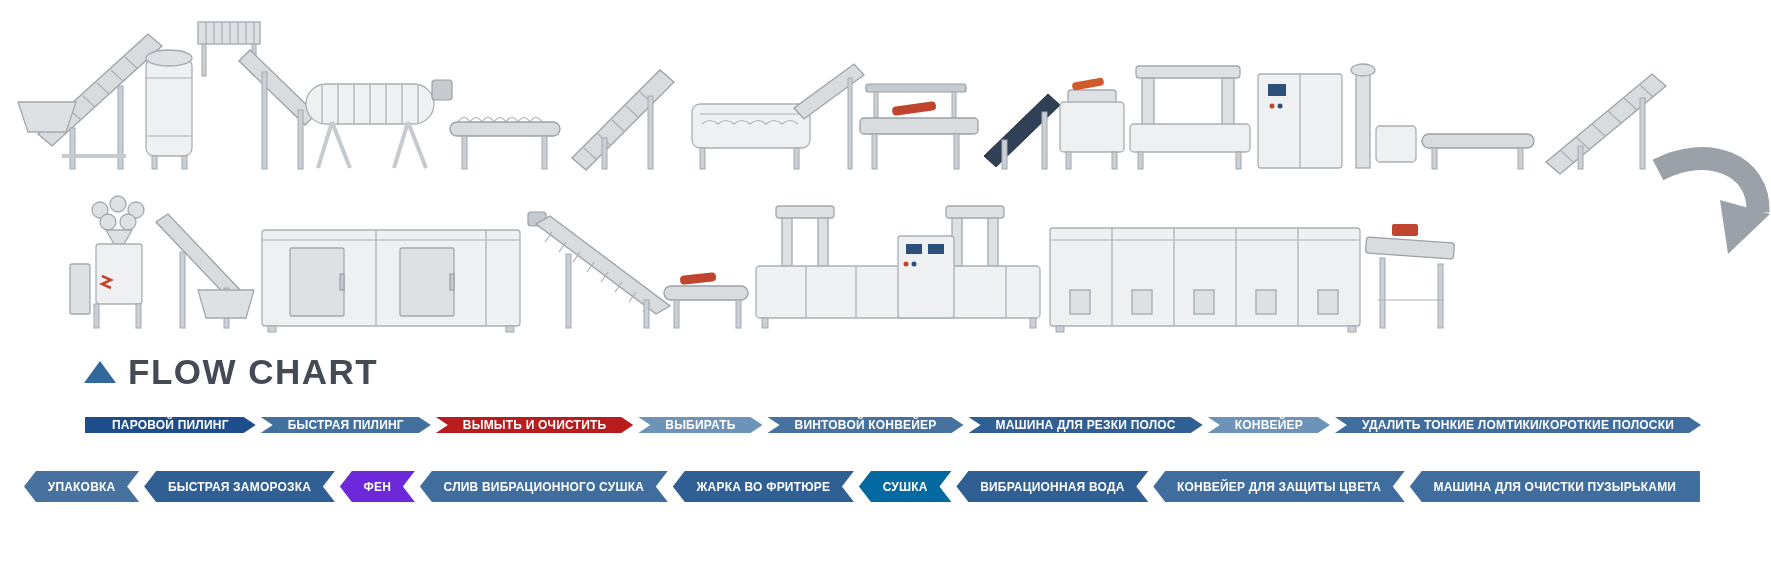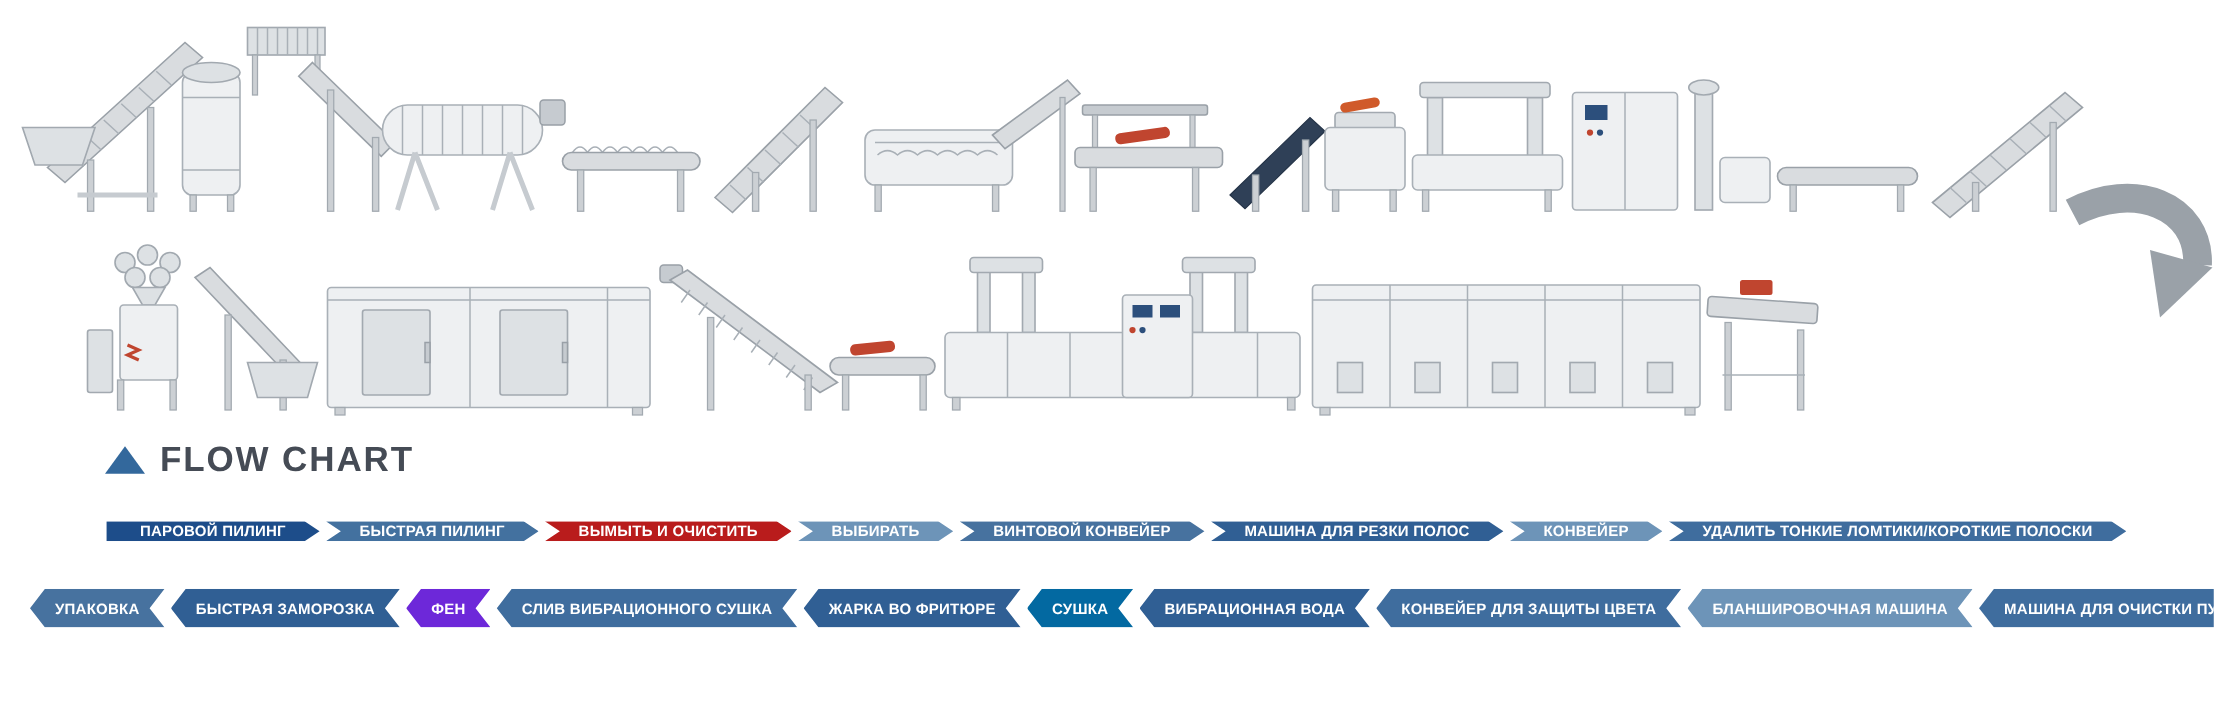--- a/index.html
+++ b/index.html
@@ -27,21 +27,21 @@
   
   .flow-title{
     position:absolute;left:84px;top:352px;display:flex;align-items:center;gap:12px;
   }
   .tri{
     width:0;height:0;display:inline-block;
     border-left:16px solid transparent;border-right:16px solid transparent;
     border-bottom:22px solid #33689c;
   }
   .flow-title .txt{
-    font-size:28px;font-weight:700;letter-spacing:1.5px;color:#454b55;
+    font-size:35px;font-weight:700;letter-spacing:1.5px;color:#454b55;
   }
 
   
   .chevrow{position:absolute;display:flex;gap:5px;}
   #top-row{left:85px;top:417px;width:1616px;height:16px;}
   #bottom-row{left:24px;top:471px;width:1676px;height:31px;}
   .chev{
     flex:1 1 auto;height:100%;display:flex;align-items:center;justify-content:center;
     color:#ffffff;font-weight:700;font-size:12px;letter-spacing:.2px;
     padding:0 20px;white-space:nowrap;
@@ -264,15 +264,14 @@
   </div>
 <div id="bottom-row" class="chevrow">
     <div class="chev dir-left first" style="background: rgb(71, 114, 159);">УПАКОВКА</div>
     <div class="chev dir-left" style="background: rgb(48, 95, 148);">БЫСТРАЯ ЗАМОРОЗКА</div>
     <div class="chev dir-left" style="background: #6d28d9;">ФЕН</div>
     <div class="chev dir-left" style="background: rgb(63, 109, 158);">СЛИВ ВИБРАЦИОННОГО СУШКА</div>
     <div class="chev dir-left" style="background: rgb(48, 95, 148);">ЖАРКА ВО ФРИТЮРЕ</div>
     <div class="chev dir-left" style="background: #0369a1;">СУШКА</div>
     <div class="chev dir-left" style="background: rgb(48, 95, 148);">ВИБРАЦИОННАЯ ВОДА</div>
     <div class="chev dir-left" style="background: rgb(63, 109, 158);">КОНВЕЙЕР ДЛЯ ЗАЩИТЫ ЦВЕТА</div>
-    <div class="chev dir-left" style="background: rgb(109, 148, 184);">БЛАНШИРОВОЧНАЯ МАШИНА</div>
     <div class="chev dir-left last" style="background: rgb(63, 109, 158);">МАШИНА ДЛЯ ОЧИСТКИ ПУЗЫРЬКАМИ</div>
   </div>
 
 </body></html>

